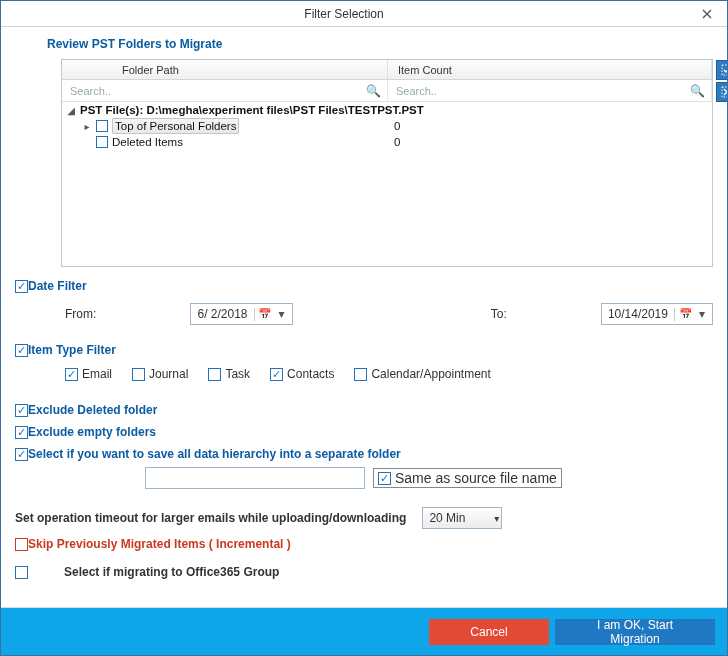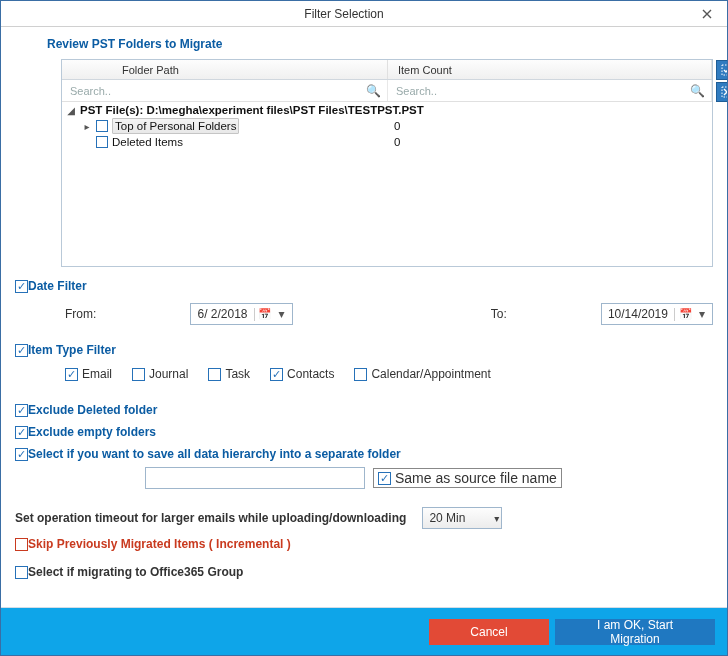--- a/index.html
+++ b/index.html
@@ -269,21 +269,21 @@
       </span>
     </div>
 
     <div class="cb-line" style="margin-top:8px;">
       <span id="cb-skip" class="cb red"></span>
       <span class="cb-label red">Skip Previously Migrated Items ( Incremental )</span>
     </div>
 
     <div class="cb-line" style="margin-top:14px;">
       <span id="cb-o365" class="cb"></span>
-      <span class="cb-label" style="color:#333;">Select if migrating to Office365 Group</span>
+      <span class="cb-label" style="color:#333;margin-left:36px;">Select if migrating to Office365 Group</span>
     </div>
 
   </div>
 
   <div class="button-bar">
     <button class="btn btn-cancel">Cancel</button>
     <button class="btn btn-primary">I am OK, Start Migration</button>
   </div>
 </div>
 

